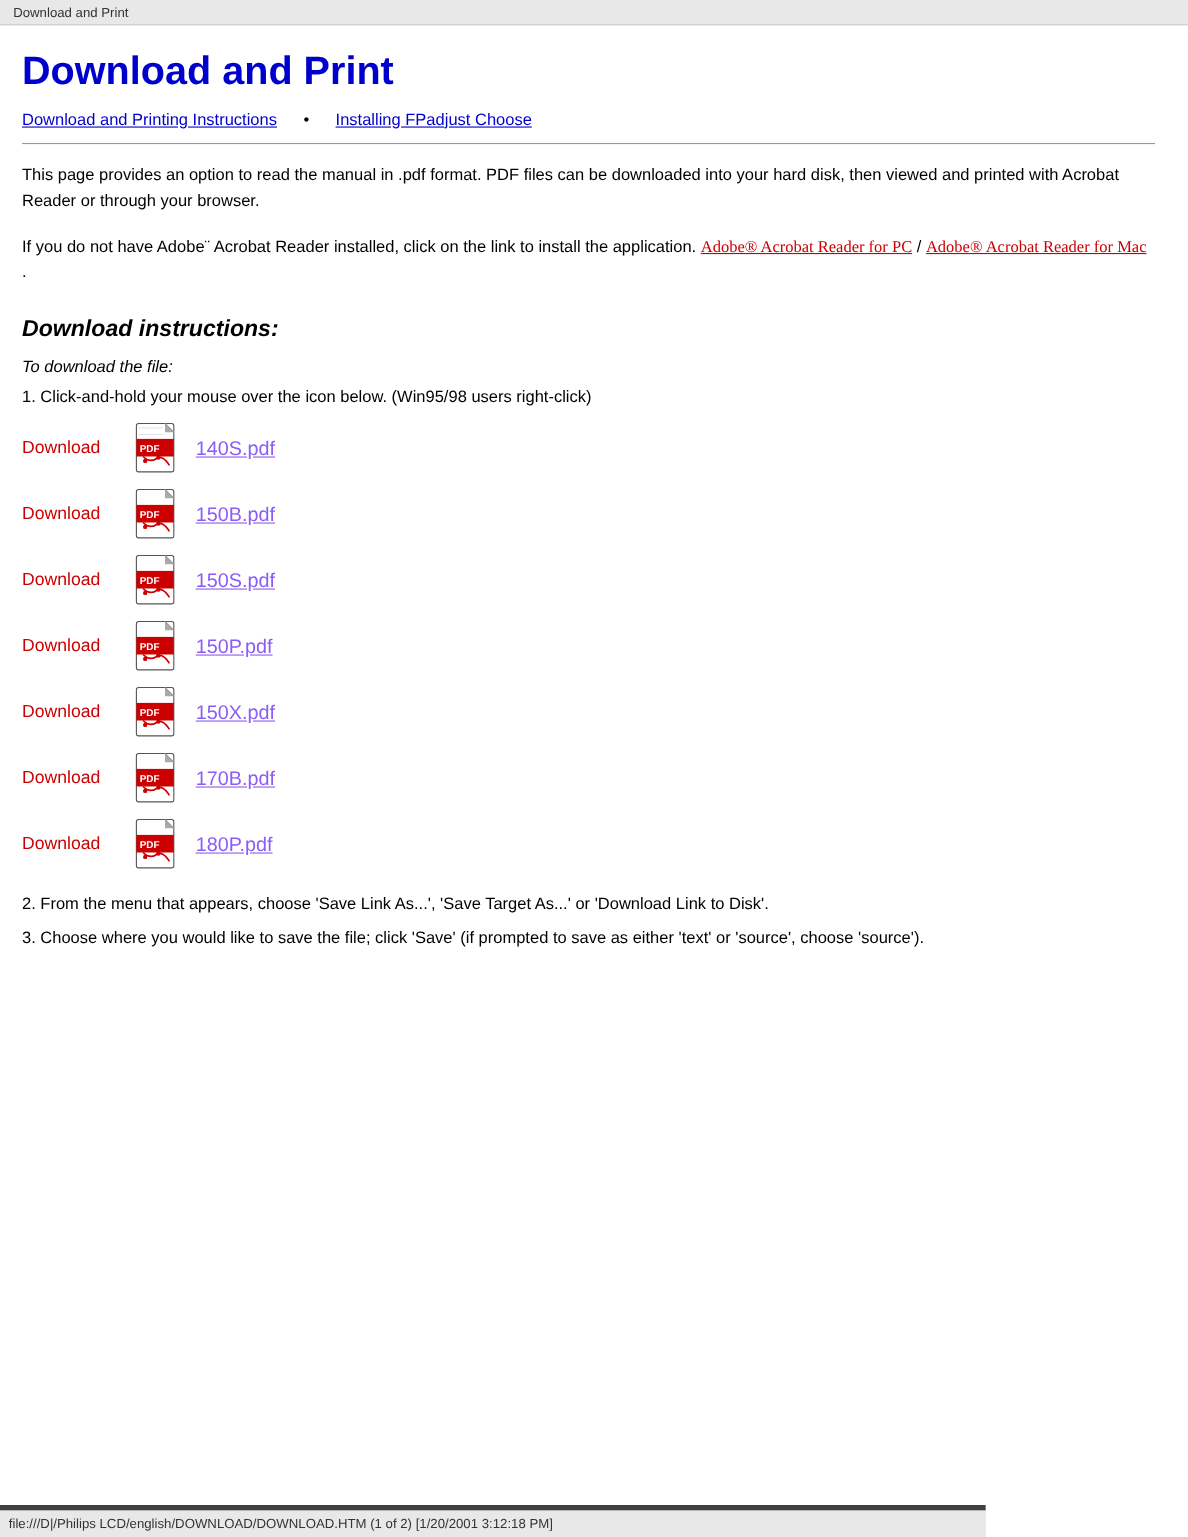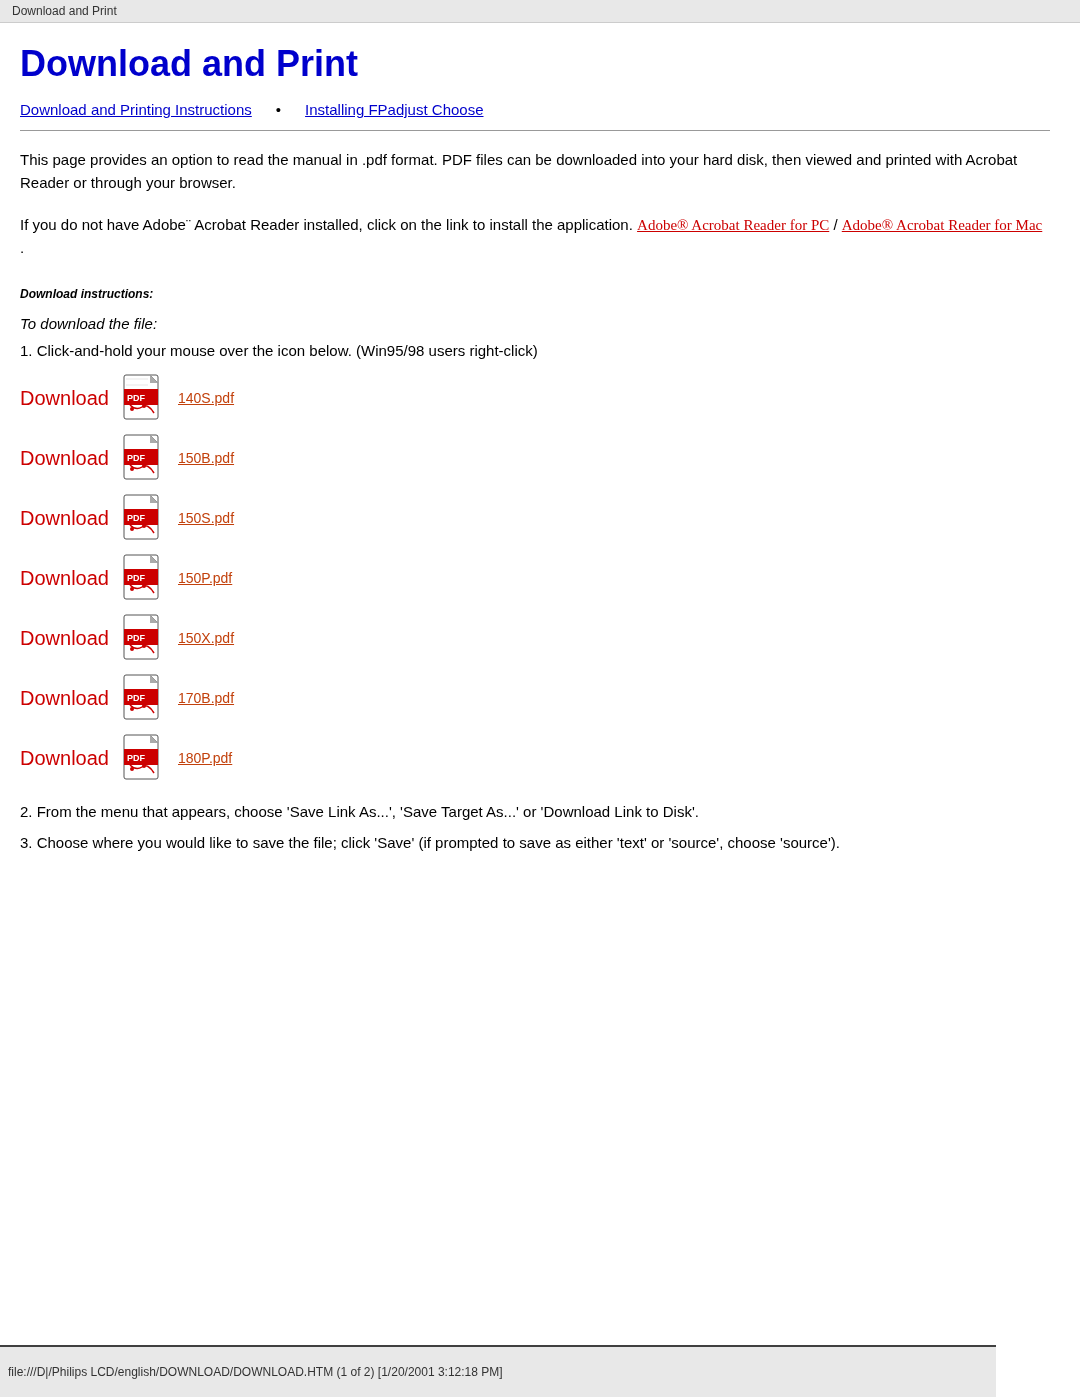--- a/index.html
+++ b/index.html
@@ -78,21 +78,21 @@
       font-family: Arial, sans-serif;
     }
 
     .acrobat-text a {
       color: #cc0000;
       text-decoration: underline;
       font-family: Liberation Serif, serif;
     }
 
     .section-heading {
-      font-size: 12px;
+      font-size: 21px;
       font-weight: bold;
       font-style: italic;
       margin-top: 28px;
       margin-bottom: 14px;
       font-family: Arial, sans-serif;
     }
 
     .instruction-text {
       font-size: 15px;
       margin-bottom: 10px;
@@ -112,64 +112,64 @@
 
     .download-row {
       display: flex;
       align-items: center;
       margin-bottom: 10px;
       gap: 12px;
     }
 
     .download-label {
       color: #cc0000;
-      font-size: 20px;
+      font-size: 16px;
       font-weight: normal;
       font-family: Arial, sans-serif;
       min-width: 90px;
     }
 
     .pdf-icon {
       width: 44px;
       height: 50px;
       position: relative;
       flex-shrink: 0;
     }
 
     .pdf-icon svg {
       width: 44px;
       height: 50px;
     }
 
     .pdf-link {
-      color: #c2410c;
+      color: #8b5cf6;
       text-decoration: underline;
-      font-size: 14px;
+      font-size: 18px;
       font-family: Arial, sans-serif;
     }
 
     .step-2 {
       font-size: 15px;
       margin-bottom: 14px;
       font-family: Arial, sans-serif;
     }
 
     .step-3 {
       font-size: 15px;
       font-family: Arial, sans-serif;
     }
 
     .status-bar {
       position: fixed;
       bottom: 0;
       left: 0;
-      width: 996px;
+      width: 896px;
       background-color: #e8e8e8;
-      border-top: 2px solid #404040;
-      padding: 18px 8px;
+      border-top: 5px solid #404040;
+      padding: 5px 8px;
       font-size: 12px;
       font-family: Arial, sans-serif;
       color: #333;
     }
   </style>
 </head>
 <body>
 
 <div class="browser-tab">
   <span>Download and Print</span>

